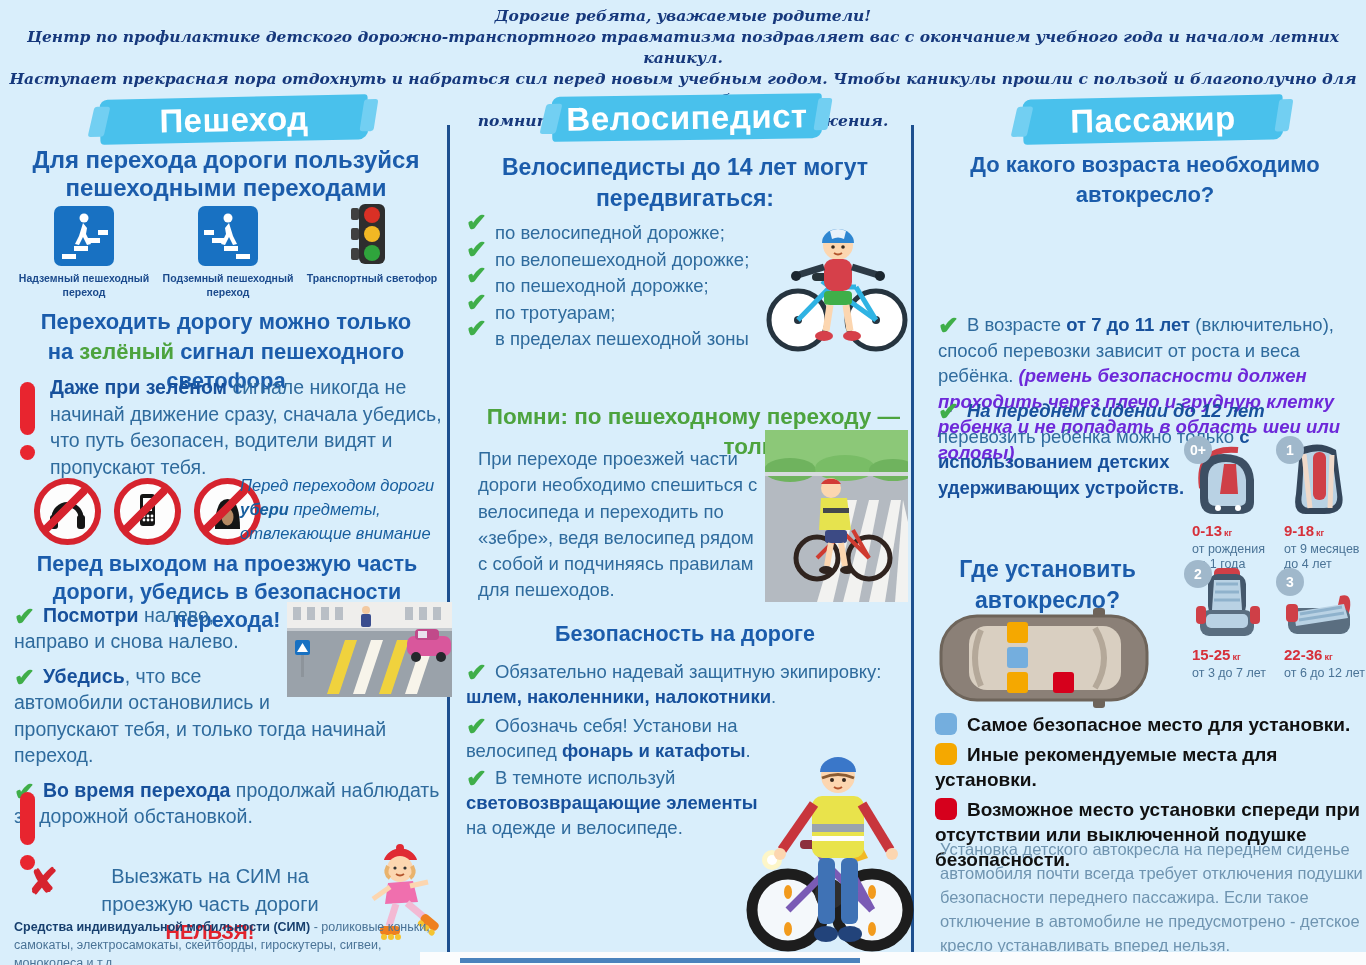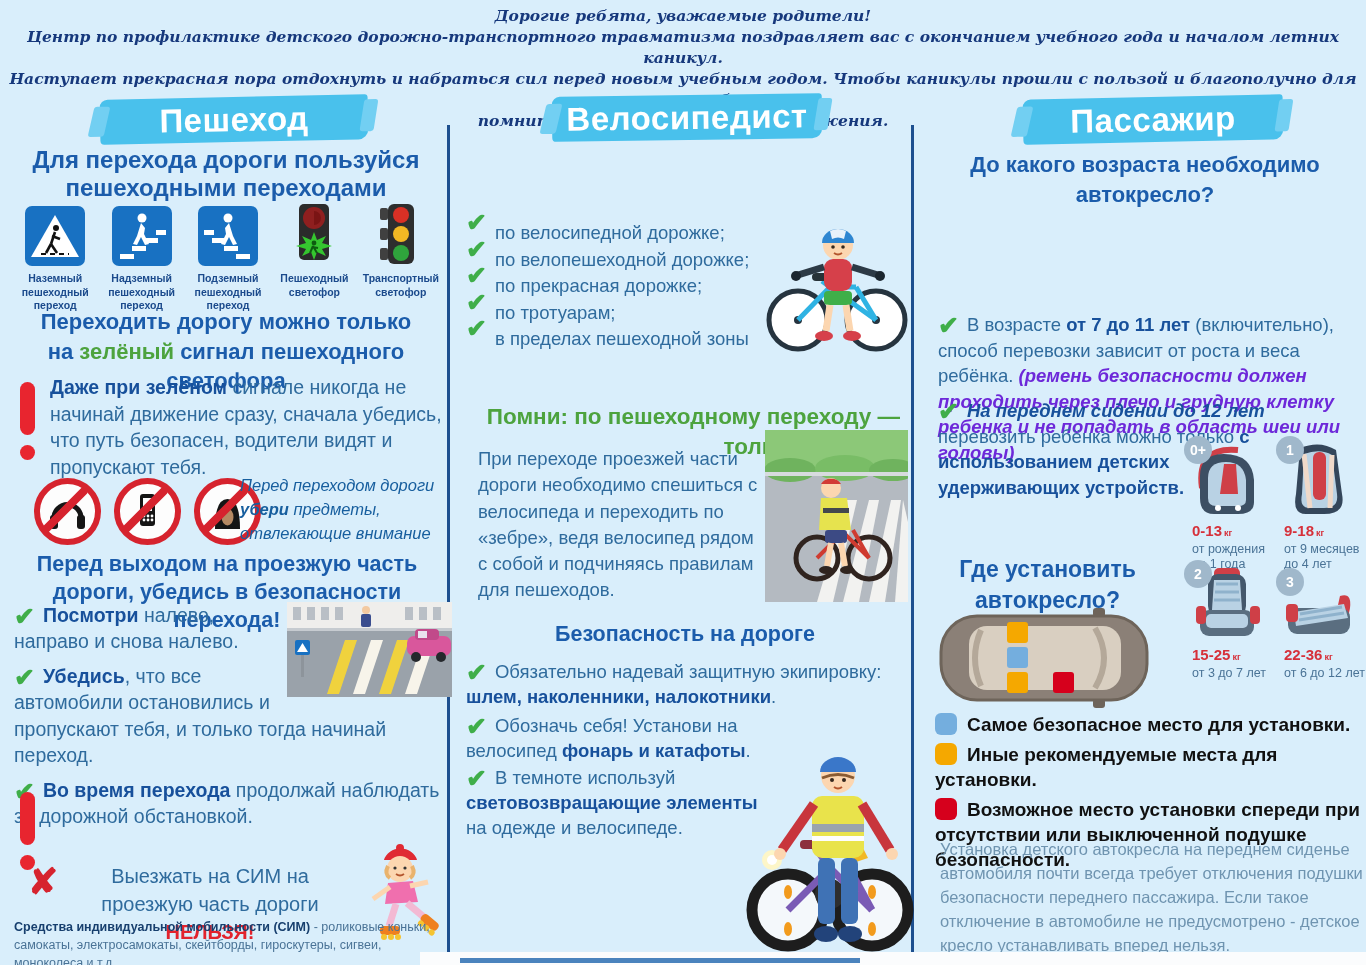--- a/index.html
+++ b/index.html
@@ -70,37 +70,20 @@
   <div class="abs vdiv" style="left:447px;"></div>
   <div class="abs vdiv" style="left:911px;"></div>
 
   <div class="abs band" style="left:100px;top:97px;width:268px;">
     <span>Пешеход</span>
   </div>
 
   <div class="abs h-navy" style="left:15px;top:146px;width:422px;font-size:24px;line-height:1.18;">Для перехода дороги пользуйся пешеходными переходами</div>
 
   <div class="abs signs" style="left:12px;top:200px;">
-    <div class="sign-cell">
-      <div class="iconbox">
-        <svg width="60" height="60" viewBox="0 0 60 60">
-            <rect width="60" height="60" rx="7" fill="#1871c2"></rect>
-            <polygon points="30,9 6,51 54,51" fill="#fff"></polygon>
-            <g stroke="#111" stroke-width="2.6" fill="none">
-              <line x1="30" y1="26" x2="26" y2="38"></line>
-              <line x1="26" y1="38" x2="21" y2="47"></line>
-              <line x1="26" y1="38" x2="32" y2="47"></line>
-              <line x1="27" y1="30" x2="35" y2="33"></line>
-            </g>
-            <circle cx="31" cy="22" r="3" fill="#111"></circle>
-            <line x1="16" y1="48" x2="44" y2="48" stroke="#111" stroke-width="2" stroke-dasharray="5 4"></line>
-          </svg>
-      </div>
-      <div class="sign-cap">Наземный пешеходный переход</div>
-    </div>
     <div class="sign-cell">
       <div class="iconbox">
         <svg width="60" height="60" viewBox="0 0 60 60">
             <rect width="60" height="60" rx="7" fill="#1871c2"></rect>
             <g fill="#fff">
               <rect x="8" y="48" width="14" height="5"></rect>
               <rect x="20" y="40" width="14" height="5"></rect>
               <rect x="32" y="32" width="14" height="5"></rect>
               <rect x="44" y="24" width="10" height="5"></rect>
               <circle cx="30" cy="12" r="4.5"></circle>
@@ -118,33 +101,20 @@
               <rect x="38" y="48" width="14" height="5"></rect>
               <rect x="26" y="40" width="14" height="5"></rect>
               <rect x="14" y="32" width="14" height="5"></rect>
               <rect x="6" y="24" width="10" height="5"></rect>
               <circle cx="30" cy="12" r="4.5"></circle>
               <path d="M31 17 L35 30 L39 38 L35 39 L31 31 L27 39 L23 38 L28 28 L27 22 Z"></path>
             </g>
           </svg>
       </div>
       <div class="sign-cap">Подземный пешеходный переход</div>
-    </div>
-    <div class="sign-cell">
-      <div class="iconbox">
-        <svg width="52" height="64" viewBox="0 0 52 64">
-            <rect x="11" y="2" width="30" height="56" rx="5" fill="#2b2b2b"></rect>
-            <circle cx="26" cy="16" r="11" fill="#8f1f1f"></circle>
-            <path d="M26 9 a7 7 0 0 1 0 14" fill="#7a1414"></path>
-            <polygon points="26,30 29,38 38,34 34,41 44,44 34,47 38,54 29,50 26,58 23,50 14,54 18,47 8,44 18,41 14,34 23,38" fill="#35c52f"></polygon>
-            <circle cx="26" cy="41" r="2.4" fill="#0d5c10"></circle>
-            <path d="M25 44 L22 51 M25 44 L29 51 M24 45 L30 46" stroke="#0d5c10" stroke-width="2" fill="none"></path>
-          </svg>
-      </div>
-      <div class="sign-cap">Пешеходный светофор</div>
     </div>
     <div class="sign-cell">
       <div class="iconbox">
         <svg width="50" height="64" viewBox="0 0 50 64">
             <rect x="12" y="2" width="26" height="60" rx="6" fill="#2e2e2e"></rect>
             <rect x="4" y="6" width="8" height="12" rx="2" fill="#404040"></rect>
             <rect x="4" y="26" width="8" height="12" rx="2" fill="#404040"></rect>
             <rect x="4" y="46" width="8" height="12" rx="2" fill="#404040"></rect>
             <circle cx="25" cy="13" r="8" fill="#d93025"></circle>
             <circle cx="25" cy="32" r="8" fill="#f2b824"></circle>
@@ -272,33 +242,34 @@
   </div>
 
   <div class="abs" style="left:14px;top:918px;width:432px;font-size:12.5px;line-height:1.45;color:#4a7396;">
     <span style="font-weight:bold;color:#173f6e;">Средства индивидуальной мобильности (СИМ)</span><span> - роликовые коньки, самокаты, электросамокаты, скейтборды, гироскутеры, сигвеи, моноколеса и т.д.</span>
   </div>
 
   <div class="abs band" style="left:552px;top:95px;width:270px;transform:rotate(-0.8deg);">
     <span>Велосипедист</span>
   </div>
 
+  <div class="abs h-navy" style="left:470px;top:152px;width:430px;font-size:23px;line-height:1.35;">Велосипедисты до 14 лет могут передвигаться:</div>
 
   <div class="abs" style="left:466px;top:222px;width:310px;">
     <div class="allowed-row">
         <span class="chk">✔</span>
         <span>по велосипедной дорожке;</span>
       </div>
     <div class="allowed-row">
         <span class="chk">✔</span>
         <span>по велопешеходной дорожке;</span>
       </div>
     <div class="allowed-row">
         <span class="chk">✔</span>
-        <span>по прекрасная дорожке;</span>
+        <span>по пешеходной дорожке;</span>
       </div>
     <div class="allowed-row">
         <span class="chk">✔</span>
         <span>по тротуарам;</span>
       </div>
     <div class="allowed-row">
         <span class="chk">✔</span>
         <span>в пределах пешеходной зоны</span>
       </div>
   </div>

